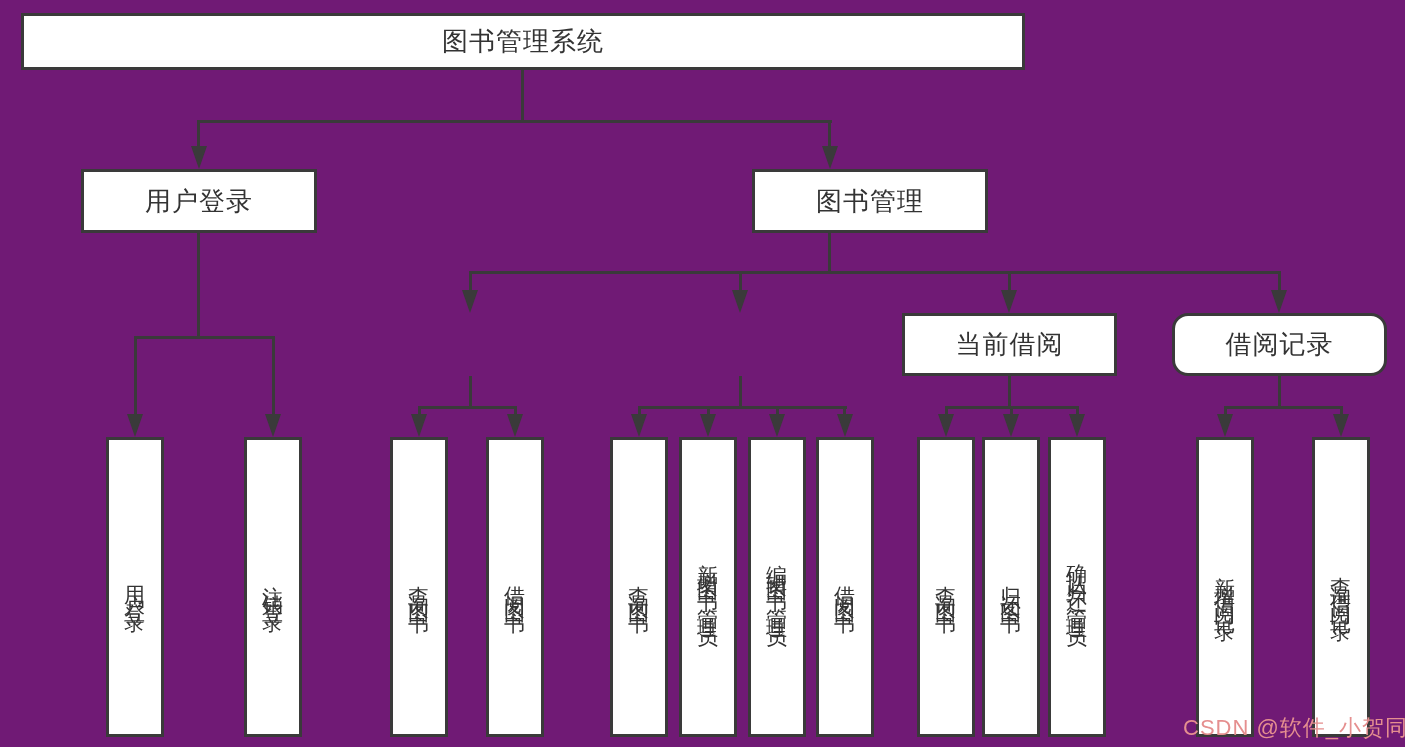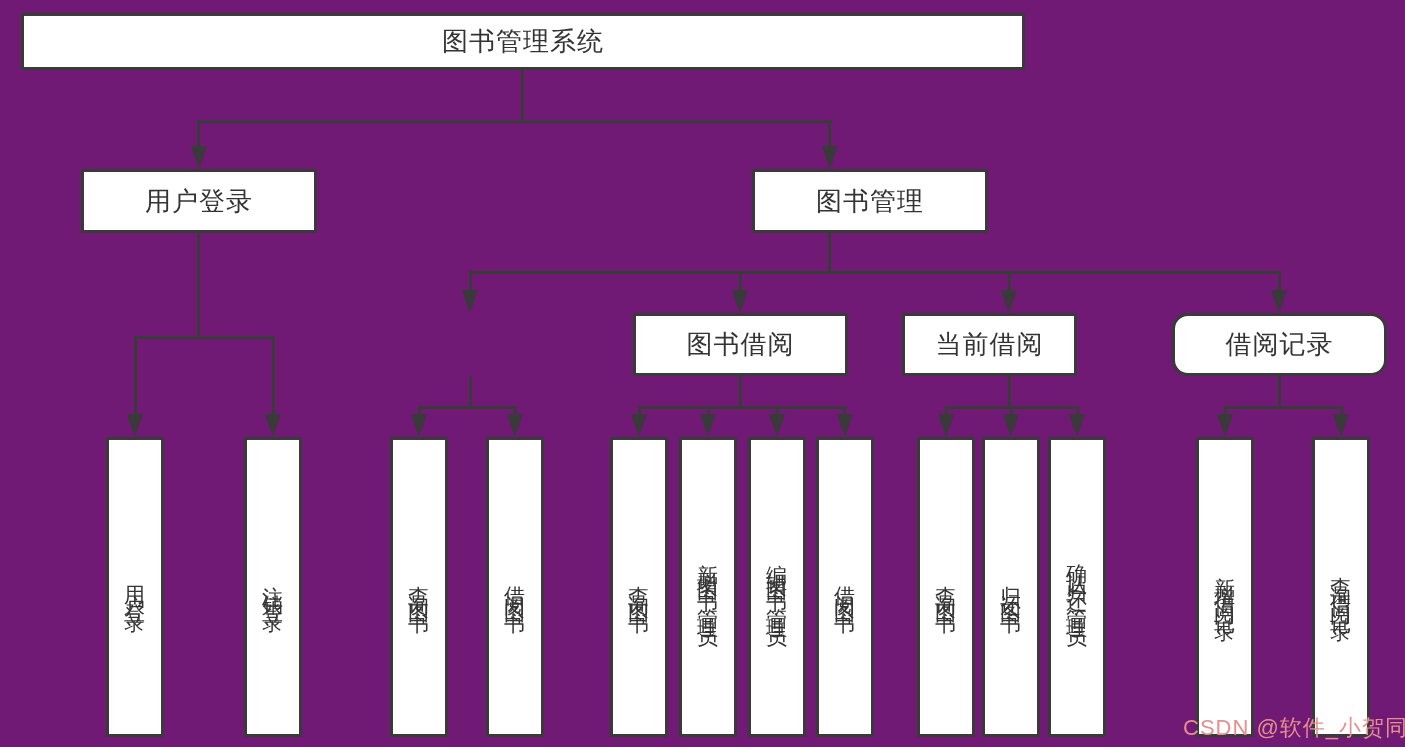--- a/index.html
+++ b/index.html
@@ -39,24 +39,21 @@
     <span class="hl">图书管理系统</span>
   </div>
 
   <div class="box" style="left:81px;top:169px;width:236px;height:64px;">
     <span class="hl">用户登录</span>
   </div>
   <div class="box" style="left:712px;top:169px;width:236px;height:64px;margin-left:40px;">
     <span class="hl">图书管理</span>
   </div>
 
-  <div class="box" style="left:633px;top:313px;width:215px;height:63px;">
-    <span class="hl">图书借阅</span>
-  </div>
-  <div class="box" style="left:902px;top:313px;width:175px;height:63px;">
+  <div class="box" style="left:902px;top:313px;width:215px;height:63px;">
     <span class="hl">当前借阅</span>
   </div>
   <div class="box" style="left:1172px;top:313px;width:215px;height:63px;border-radius:16px;">
     <span class="hl">借阅记录</span>
   </div>
 
   <div class="box" style="left:106px;top:437px;width:58px;height:300px;">
     <span class="vl">用户登录</span>
   </div>
   <div class="box" style="left:244px;top:437px;width:58px;height:300px;">

